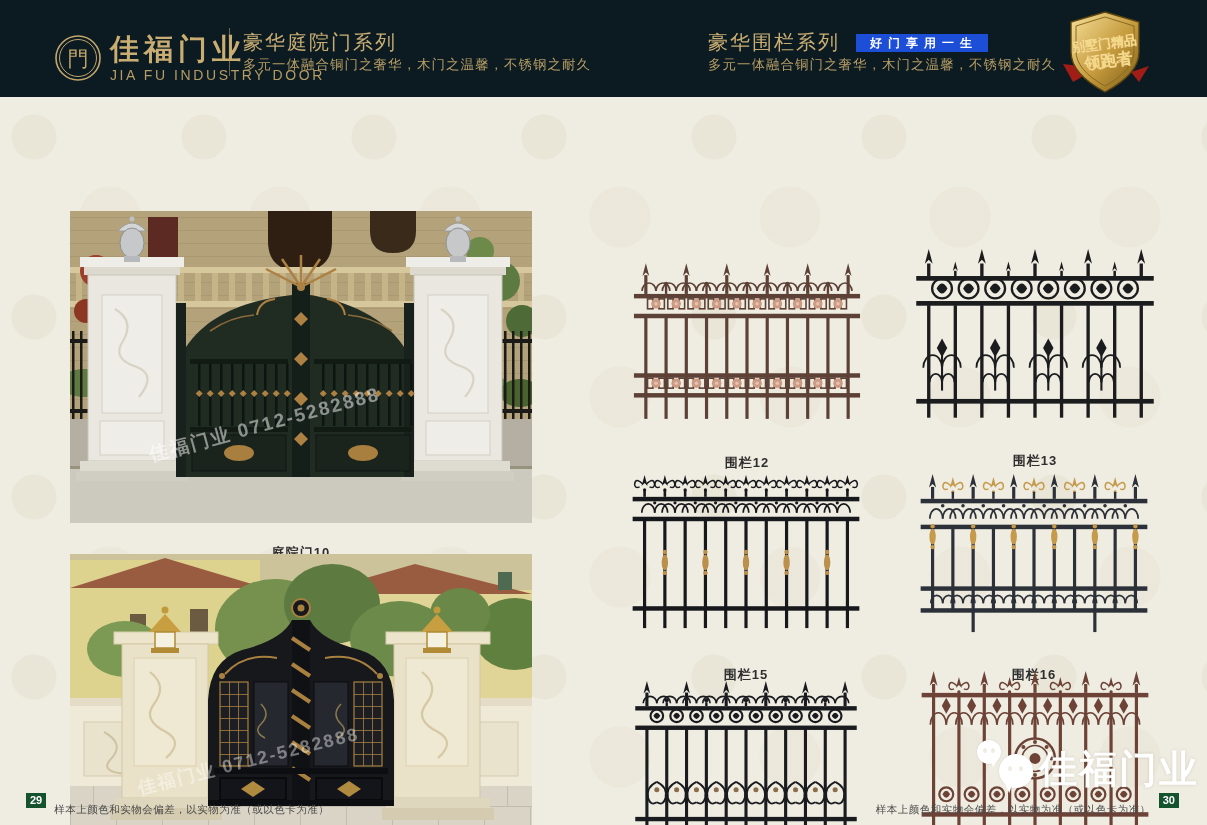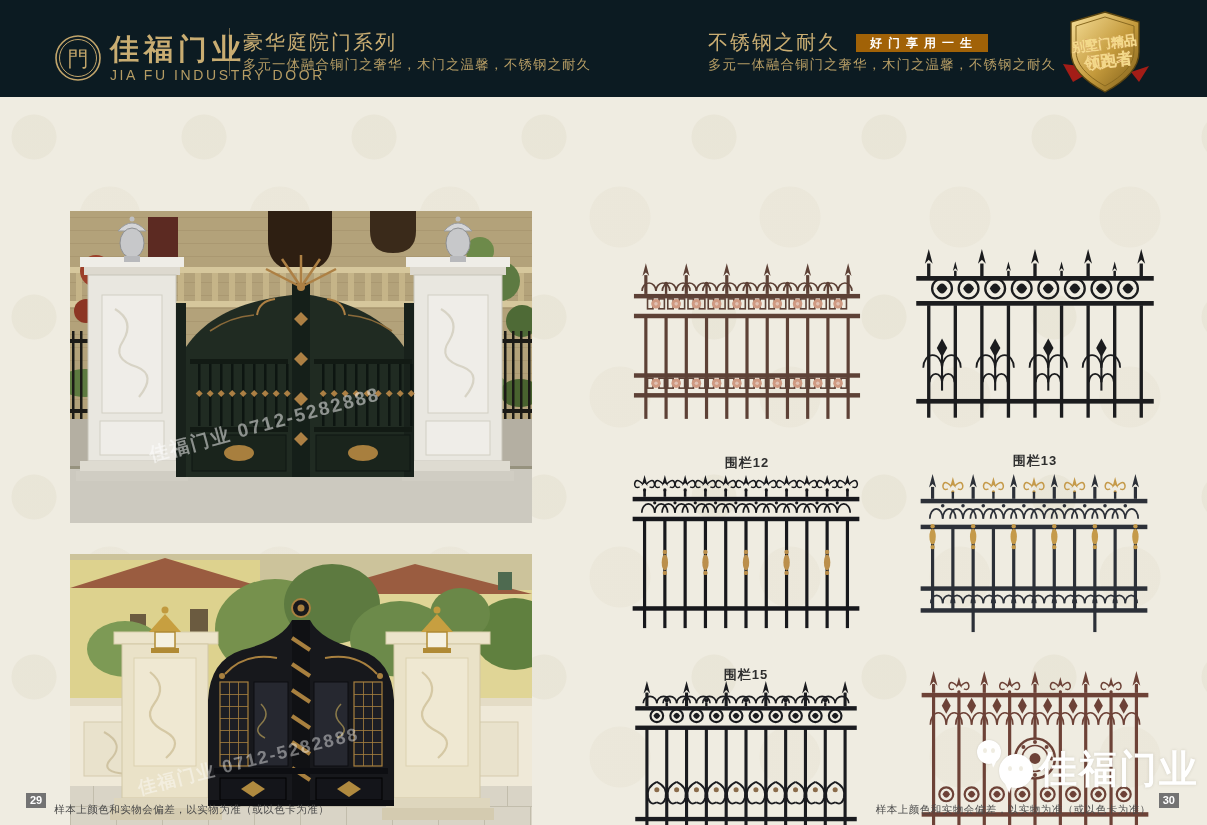--- a/index.html
+++ b/index.html
@@ -12,21 +12,21 @@
   .brand-names{position:absolute;left:110px;top:34px;}
   .brand-cn{font-size:29px;font-weight:bold;color:#c9ad72;letter-spacing:5px;line-height:30px;}
   .brand-en{font-size:14px;color:#b59c64;letter-spacing:2.6px;margin-top:3px;}
   .hdr-divider{position:absolute;left:229px;top:28px;width:1px;height:48px;background:rgba(194,165,107,.55);}
   .series{position:absolute;top:29px;}
   .series.left{left:243px;}
   .series.right{left:708px;}
   .series-title-row{display:flex;align-items:center;gap:16px;}
   .series-title{font-size:20px;font-weight:normal;color:#c9ad72;letter-spacing:2px;}
   .series-sub{font-size:13.5px;color:#b59c64;margin-top:0;letter-spacing:1px;}
-  .hot-badge{background:#a16207;color:#fff;font-size:12px;font-weight:bold;
+  .hot-badge{background:#1d4ed8;color:#fff;font-size:12px;font-weight:bold;
              letter-spacing:6px;padding:3px 10px 3px 14px;line-height:12px;}
   .shield-wrap{position:absolute;right:56px;top:8px;width:92px;height:90px;}
 
   
   .content{position:absolute;left:0;top:97px;width:1207px;height:728px;
      background-color:#efece1;
      background-image:
        radial-gradient(circle at 34px 40px, rgba(199,189,160,.14) 0 22px, rgba(199,189,160,0) 23px),
        radial-gradient(circle at 110px 120px, rgba(199,189,160,.10) 0 30px, rgba(199,189,160,0) 31px);
      background-size:170px 180px;}
@@ -43,21 +43,21 @@
   .fig-f13{left:910px;top:148px;width:250px;}
   .fig-f15{left:626px;top:374px;width:240px;}
   .fig-f16{left:904px;top:374px;width:260px;}
   .fig-f17{left:628px;top:580px;width:236px;}
   .fig-f18{left:904px;top:574px;width:262px;}
 
   
   .foot{position:absolute;display:flex;align-items:center;gap:8px;top:784px;}
   .foot.left{left:26px;}
   .foot.right{right:28px;}
-  .page-badge{background:#737373;color:#fff;font-size:11px;font-weight:bold;
+  .page-badge{background:#14532d;color:#fff;font-size:11px;font-weight:bold;
               padding:2px 4px;line-height:11px;}
   .disclaimer{font-size:10.5px;color:#4a4a4a;letter-spacing:.5px;margin-top:19px;}
 
   
   .page-watermark{position:absolute;right:2px;top:738px;width:228px;height:62px;z-index:6;pointer-events:none;}
   .wm-bubble{position:absolute;background:#fff;border-radius:50%;box-shadow:0 0 2px rgba(0,0,0,.12);}
   .wm-bubble.big{left:22px;top:16px;width:34px;height:34px;}
   .wm-bubble.small{left:0px;top:2px;width:24px;height:24px;}
   .wm-bubble.big:after{content:"";position:absolute;left:3px;bottom:-4px;width:0;height:0;
       border-left:9px solid transparent;border-top:10px solid #fff;transform:rotate(18deg);}
@@ -86,21 +86,21 @@
 
     <div class="series left">
       <div class="series-title-row">
         <span class="series-title">豪华庭院门系列</span>
       </div>
       <div class="series-sub">多元一体融合铜门之奢华，木门之温馨，不锈钢之耐久</div>
     </div>
 
     <div class="series right">
       <div class="series-title-row">
-        <span class="series-title">不锈钢之耐久</span>
+        <span class="series-title">豪华围栏系列</span>
         <span class="hot-badge">好门享用一生</span>
       </div>
       <div class="series-sub">多元一体融合铜门之奢华，木门之温馨，不锈钢之耐久</div>
     </div>
 
     <svg class="shield-wrap" viewBox="0 0 92 90">
       <defs>
         <linearGradient id="goldgrad" x1="0" y1="0" x2="1" y2="1">
           <stop offset="0" stop-color="#f7e09a"></stop>
           <stop offset="0.55" stop-color="#c49a3c"></stop>
@@ -279,20 +279,21 @@
           <path d="M330.2 179 l3.5 3.5 l-3.5 3.5 l-3.5 -3.5 Z" fill="#ad8044"></path>
           <rect x="340" y="153" width="2.5" height="62" fill="#0d1511"></rect>
           <path d="M341.2 179 l3.5 3.5 l-3.5 3.5 l-3.5 -3.5 Z" fill="#ad8044"></path>
           <rect x="244" y="216" width="98" height="5" fill="#121a14"></rect>
           <rect x="122" y="224" width="94" height="36" fill="#1a241c" stroke="#0f1713"></rect>
           <rect x="246" y="224" width="94" height="36" fill="#1a241c" stroke="#0f1713"></rect>
           <ellipse cx="169" cy="242" rx="15" ry="8" fill="#a87f3e"></ellipse>
           <ellipse cx="293" cy="242" rx="15" ry="8" fill="#a87f3e"></ellipse>
           <text x="80" y="240" fill="rgba(255,255,255,.5)" font-size="19" font-weight="bold" letter-spacing="2" transform="rotate(-15 120 240)">佳福门业 0712-5282888</text>
         </svg>
+      <figcaption>庭院门10</figcaption>
     </figure>
 
     <figure class="photo-fig fig-g2">
       <svg id="gate2" class="ph" width="462" height="296" viewBox="0 0 462 296">
           <rect x="0" y="0" width="462" height="152" fill="#ccc39b"></rect>
           <rect x="0" y="6" width="190" height="146" fill="#ddd28e"></rect>
           <path d="M0 34 L95 4 L195 34 Z" fill="#9a5c40"></path>
           <rect x="250" y="36" width="212" height="116" fill="#e0d596"></rect>
           <path d="M240 40 L345 10 L462 40 Z" fill="#9a5c40"></path>
           <rect x="60" y="60" width="16" height="24" fill="#6b5b40"></rect>
@@ -856,20 +857,21 @@
           <circle cx="201.6" cy="21" r="1.6" fill="#c59a4a"></circle>
           <rect x="200.4" y="21" width="2.4" height="7" fill="#2c3038"></rect>
           <path d="M222 3 L225.57 16.65 L222 12.975 L218.43 16.65 Z" fill="#2c3038"></path>
           <rect x="220.4" y="16" width="3.2" height="12" fill="#2c3038"></rect>
           <ellipse cx="222" cy="66" rx="3.2" ry="8" fill="#c59a4a"></ellipse>
           <circle cx="222" cy="55.5" r="2.2" fill="#c59a4a"></circle>
           <circle cx="222" cy="76.5" r="2.2" fill="#c59a4a"></circle>
           <rect x="57.199999999999996" y="140" width="3.2" height="22" fill="#2c3038"></rect>
           <rect x="179.6" y="140" width="3.2" height="22" fill="#2c3038"></rect>
         </svg>
+      <figcaption>围栏16</figcaption>
     </figure>
     <figure class="fence-fig fig-f17">
       <svg class="fence-svg" width="236" height="170" viewBox="0 0 240 175">
           <rect x="16.4" y="52" width="3.2" height="108" fill="#1a1b1f"></rect>
           <rect x="36.8" y="52" width="3.2" height="108" fill="#1a1b1f"></rect>
           <rect x="57.199999999999996" y="52" width="3.2" height="108" fill="#1a1b1f"></rect>
           <rect x="77.6" y="52" width="3.2" height="108" fill="#1a1b1f"></rect>
           <rect x="98" y="52" width="3.2" height="108" fill="#1a1b1f"></rect>
           <rect x="118.4" y="52" width="3.2" height="108" fill="#1a1b1f"></rect>
           <rect x="138.79999999999998" y="52" width="3.2" height="108" fill="#1a1b1f"></rect>

